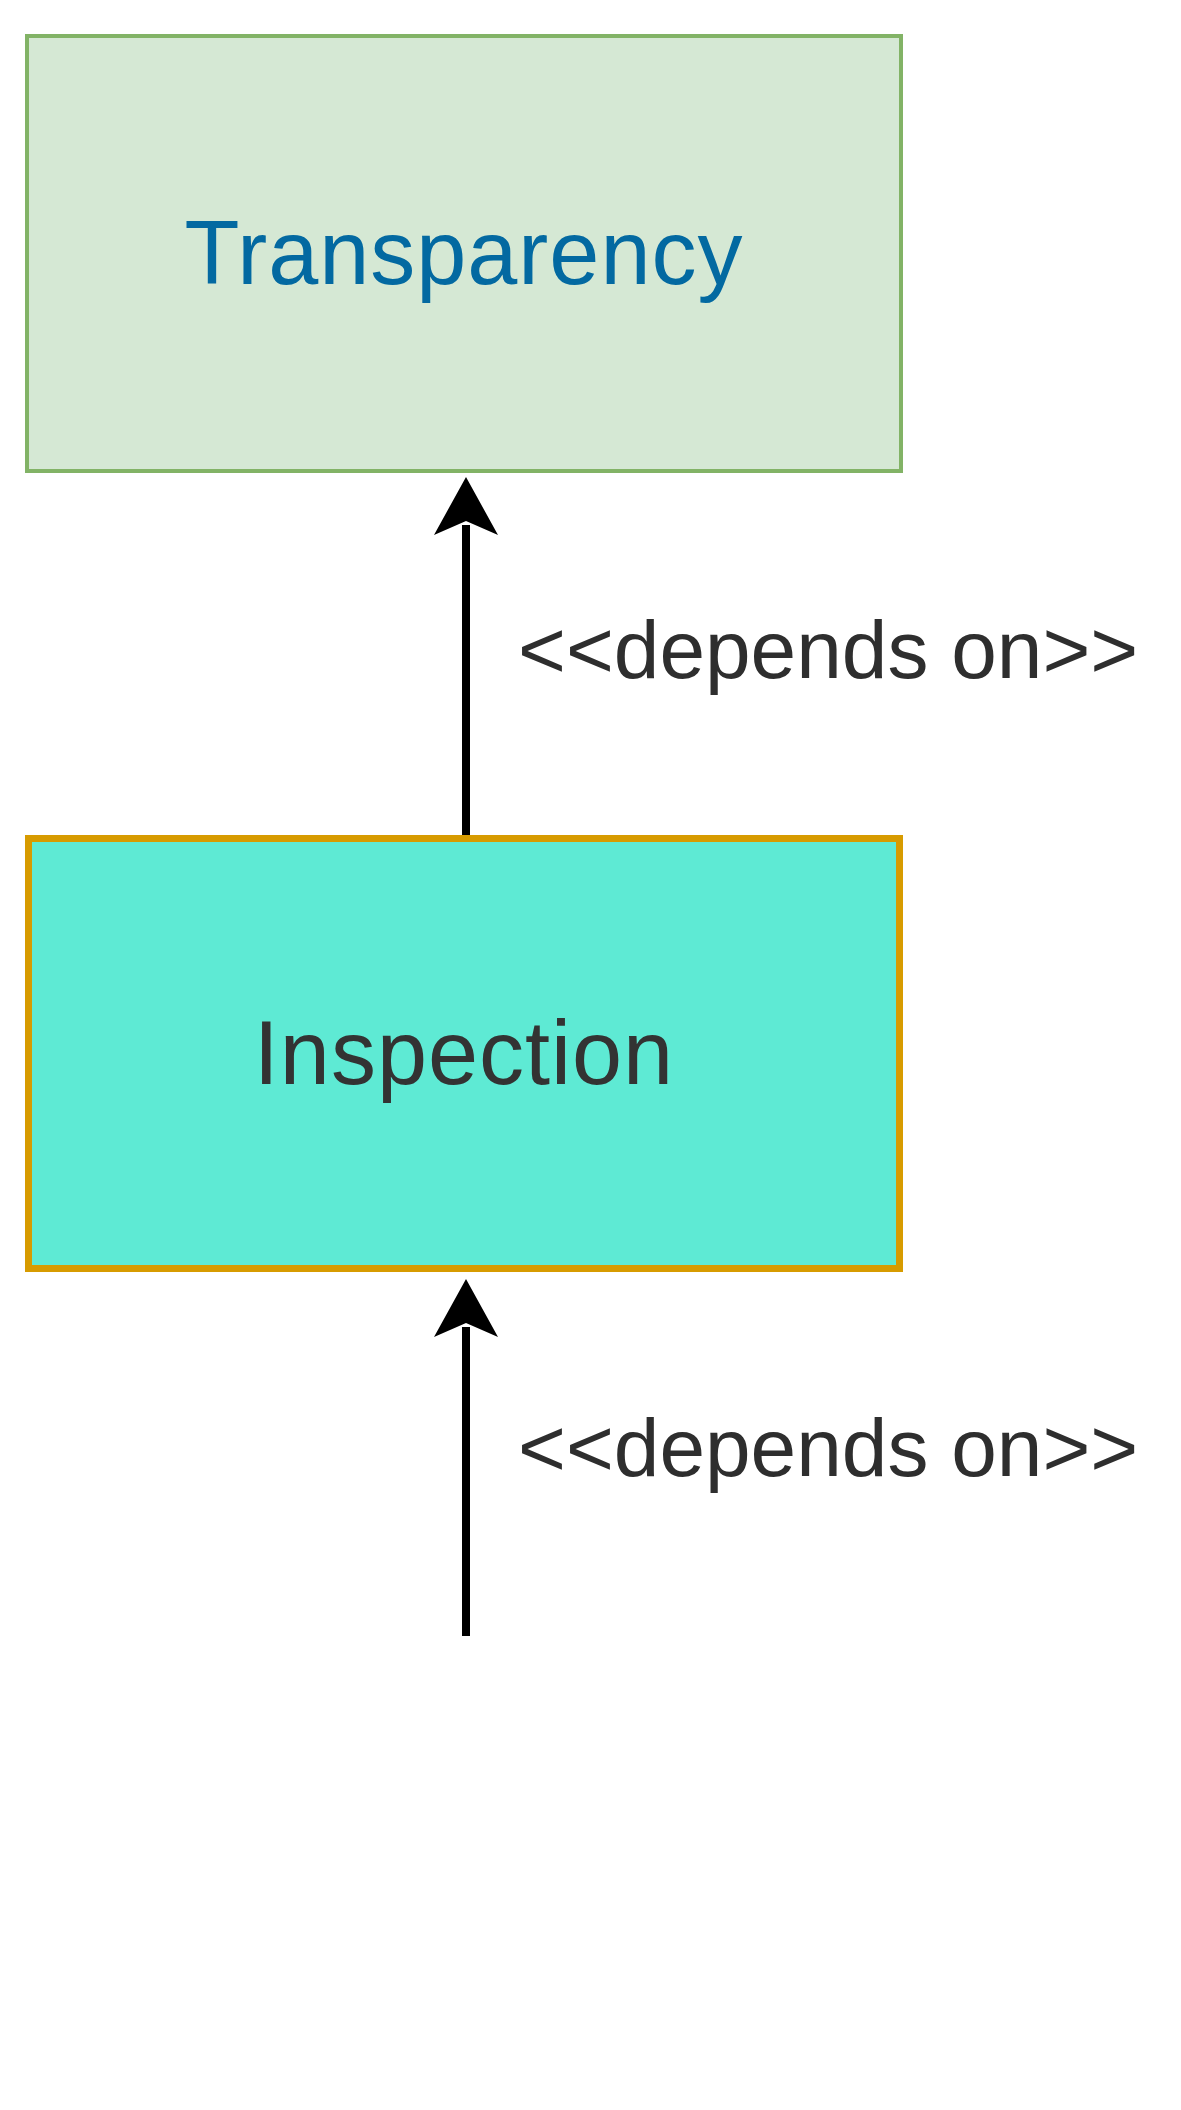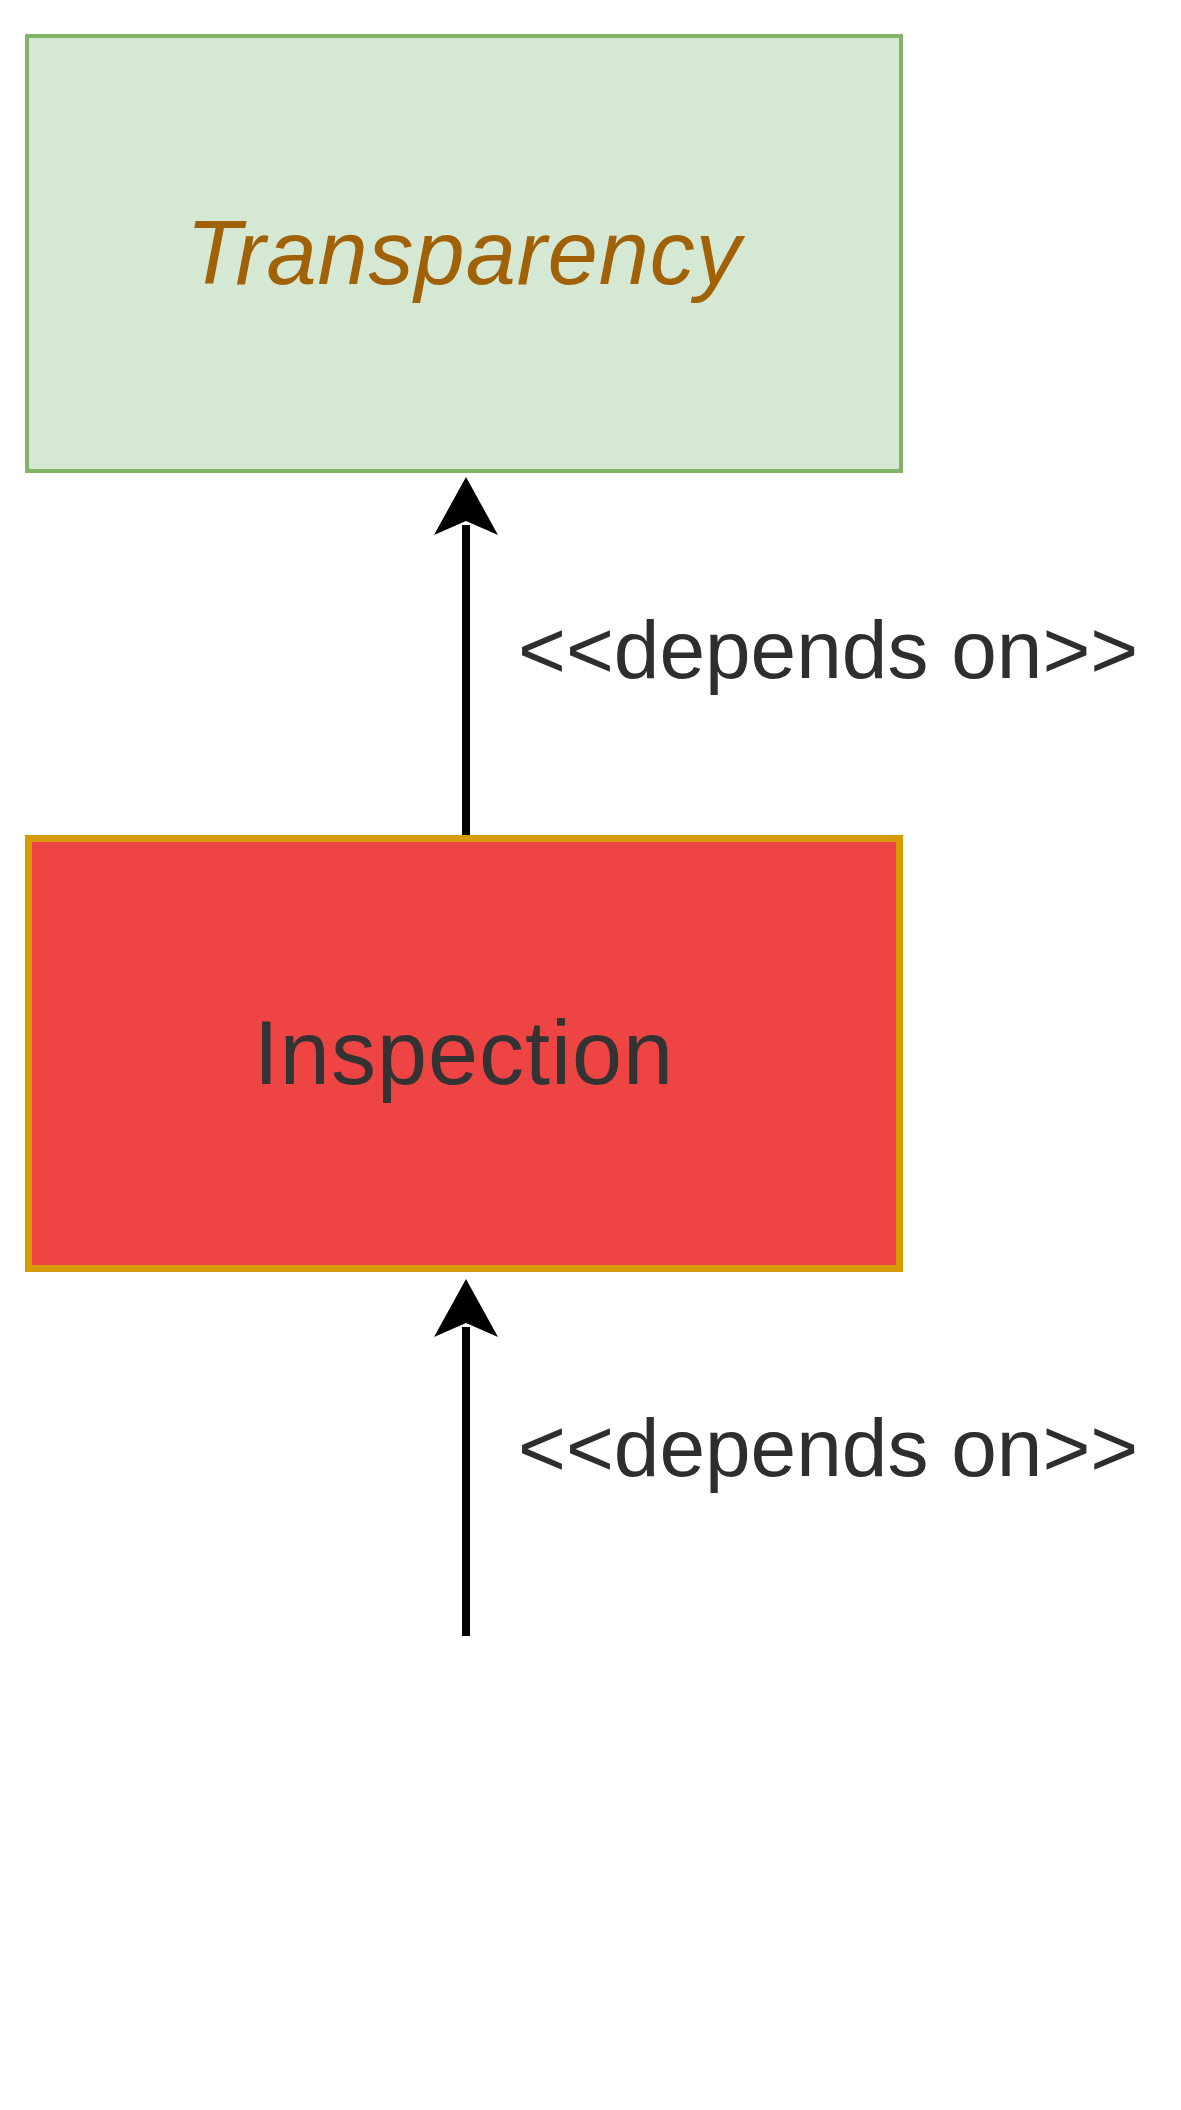--- a/index.html
+++ b/index.html
@@ -51,31 +51,31 @@
   }
   .edge-label-1 { top: 602px; }
   .edge-label-2 { top: 1400px; }
 </style>
 </head>
 <body style="background: rgb(255, 255, 255);">
 
 <div class="canvas" style="background: rgb(255, 255, 255);">
 
   <div class="node node-transparency" style="background-color: rgb(213, 232, 212); border-color: rgb(130, 179, 102);">
-    <span class="node-label" style="color: #a16207; font-style: italic;">Transparency</span>
+    <span class="node-label" style="color: #0369a1;">Transparency</span>
   </div>
 
   <svg class="edge-arrow edge-arrow-1" viewBox="0 0 76 362" xmlns="http://www.w3.org/2000/svg" aria-hidden="true">
     <line x1="38" y1="52" x2="38" y2="362" stroke-width="8" stroke="#000000" fill="none"></line>
     <polygon points="38,4 70,62 38,48 6,62" fill="#000000" stroke="none"></polygon>
   </svg>
 
   <div class="edge-label edge-label-1" style="color: rgb(46, 46, 46);">&lt;&lt;depends on&gt;&gt;</div>
 
-  <div class="node node-inspection" style="background-color: #ef4444; border-color: rgb(215, 155, 0);">
+  <div class="node node-inspection" style="background-color: #5eead4; border-color: rgb(215, 155, 0);">
     <span class="node-label" style="color: rgb(51, 51, 51);">Inspection</span>
   </div>
 
   <svg class="edge-arrow edge-arrow-2" viewBox="0 0 76 364" xmlns="http://www.w3.org/2000/svg" aria-hidden="true">
     <line x1="38" y1="55" x2="38" y2="364" stroke-width="8" stroke="#000000" fill="none"></line>
     <polygon points="38,7 70,65 38,51 6,65" fill="#000000" stroke="none"></polygon>
   </svg>
 
   <div class="edge-label edge-label-2" style="color: rgb(46, 46, 46);">&lt;&lt;depends on&gt;&gt;</div>
 

